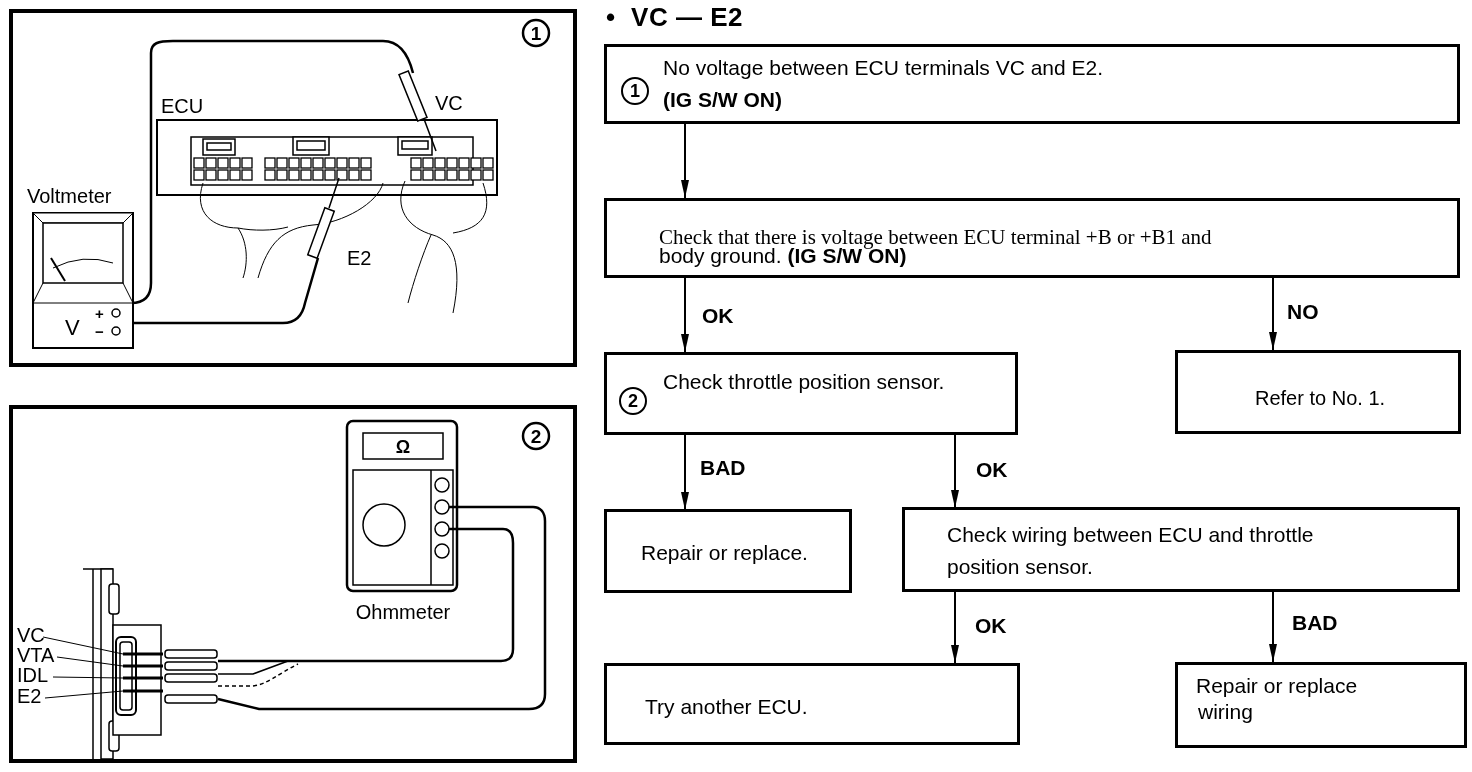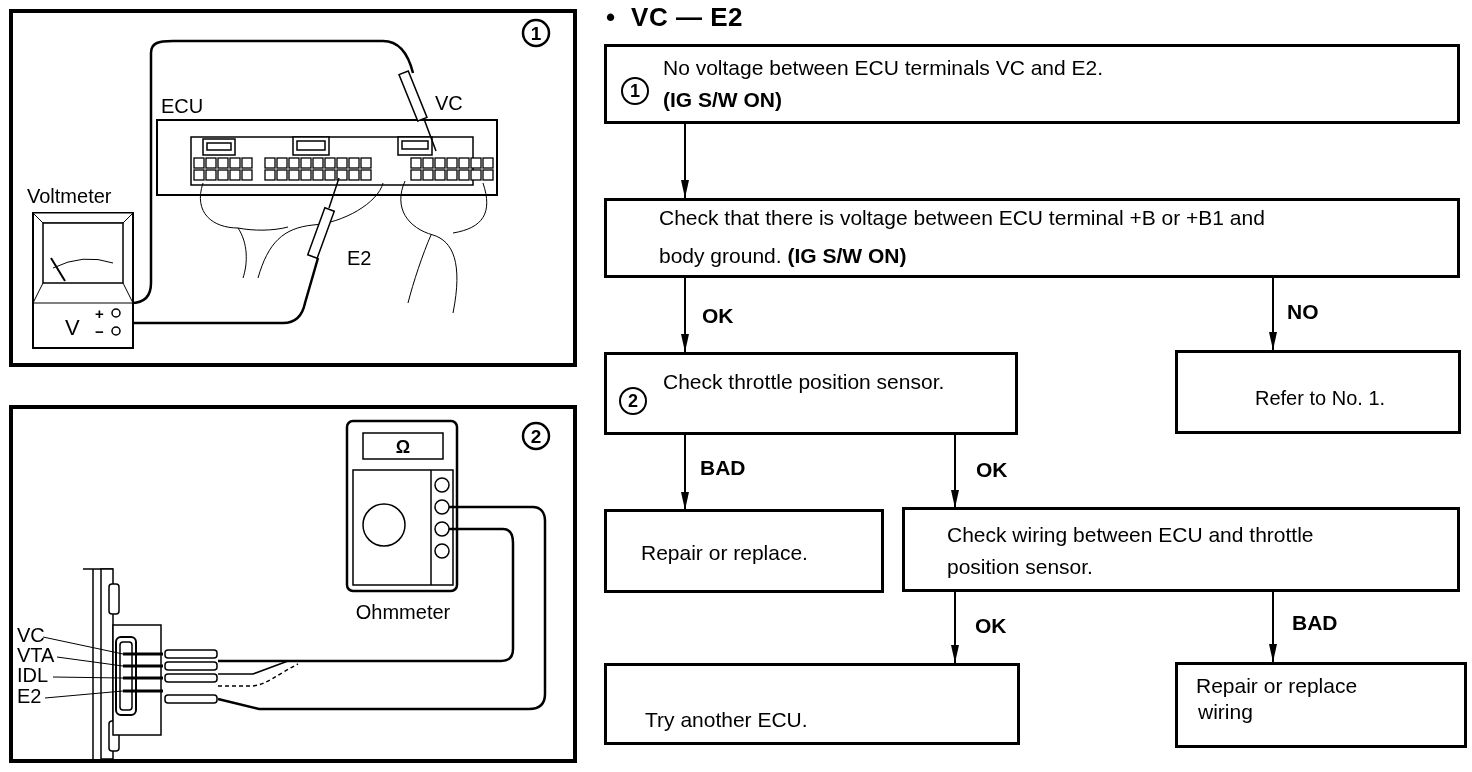--- a/index.html
+++ b/index.html
@@ -226,51 +226,51 @@
   </g>
 </svg>
 
 <div class="fbox" style="left:604px; top:44px; width:856px; height:80px;">
   <span class="circnum" style="left:14px; top:30px;"><span>1</span></span>
   <span class="txt" style="left:56px; top:4px;">No voltage between ECU terminals VC and E2.</span>
   <span class="txt bold" style="left:56px; top:36px;">(IG S/W ON)</span>
 </div>
 
 <div class="fbox" style="left:604px; top:198px; width:856px; height:80px;">
-  <span class="txt" style="left:52px; top:0;">Check that there is voltage between ECU terminal +B or +B1 and</span>
+  <span class="txt" style="left:52px; top:19px;font-family:Liberation Serif, serif;">Check that there is voltage between ECU terminal +B or +B1 and</span>
   <span class="txt" style="left:52px; top:38px;"><span>body ground. </span><span class="bold">(IG S/W ON)</span></span>
 </div>
 
 <div class="edge-label" style="left:702px; top:304px;">OK</div>
 <div class="edge-label" style="left:1287px; top:300px;text-align:center;">NO</div>
 
 <div class="fbox" style="left:604px; top:352px; width:414px; height:83px;">
   <span class="circnum" style="left:12px; top:32px;"><span>2</span></span>
   <span class="txt" style="left:56px; top:10px;">Check throttle position sensor.</span>
 </div>
 
 <div class="fbox" style="left:1175px; top:350px; width:286px; height:84px;">
   <span class="txt" style="left:40px; top:28px; font-size:20px;margin-left:37px;">Refer to No. 1.</span>
 </div>
 
 <div class="edge-label" style="left:700px; top:456px;">BAD</div>
 <div class="edge-label" style="left:976px; top:458px;">OK</div>
 
-<div class="fbox" style="left:604px; top:509px; width:280px; height:84px;">
+<div class="fbox" style="left:604px; top:509px; width:248px; height:84px;">
   <span class="txt" style="left:34px; top:24px;">Repair or replace.</span>
 </div>
 
 <div class="fbox" style="left:902px; top:507px; width:558px; height:85px;">
   <span class="txt" style="left:42px; top:40px;">position sensor.</span>
   <span class="txt" style="left:42px; top:8px;">Check wiring between ECU and throttle</span>
 </div>
 
 <div class="edge-label" style="left:975px; top:614px;">OK</div>
 <div class="edge-label" style="left:1292px; top:611px;">BAD</div>
 
 <div class="fbox" style="left:604px; top:663px; width:416px; height:82px;">
-  <span class="txt" style="left:38px; top:37px;text-align:center;">Try another ECU.</span>
+  <span class="txt" style="left:38px; top:24px;text-align:center;">Try another ECU.</span>
 </div>
 
 <div class="fbox" style="left:1175px; top:662px; width:292px; height:86px;">
   <span class="txt" style="left:18px; top:8px; line-height:26px;">Repair or replace</span>
   <span class="txt" style="left:20px; top:34px; line-height:26px;">wiring</span>
 </div>
 
 </body></html>

